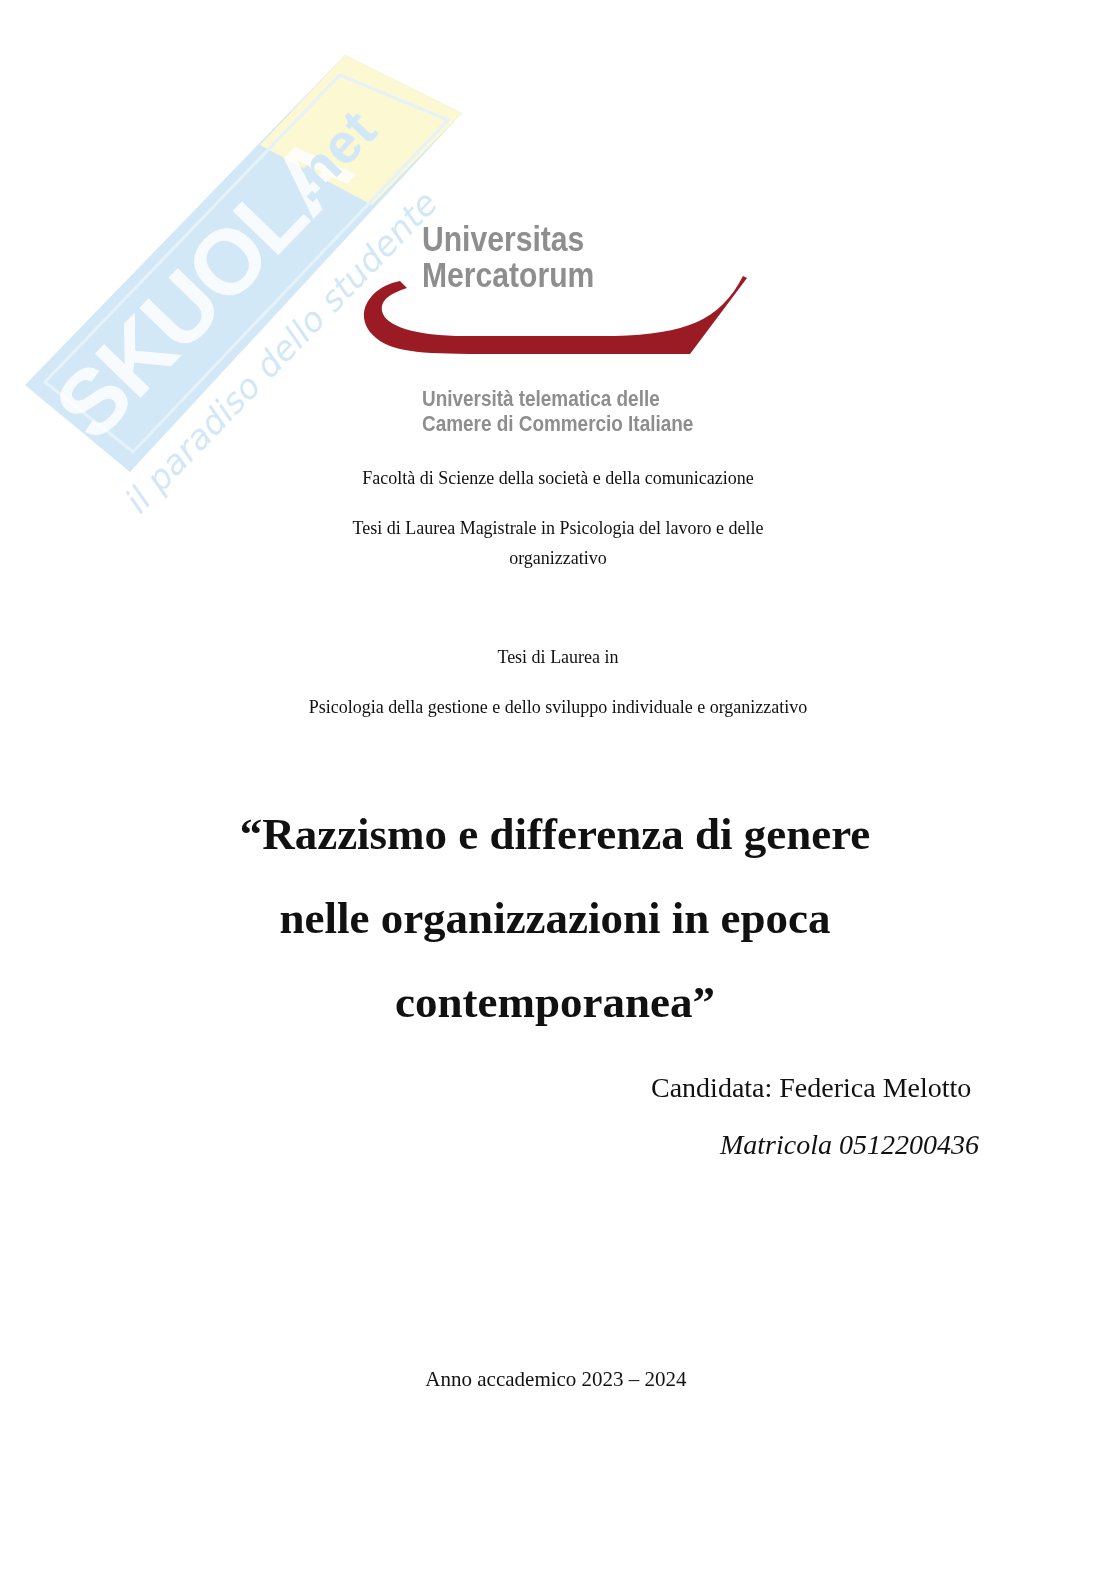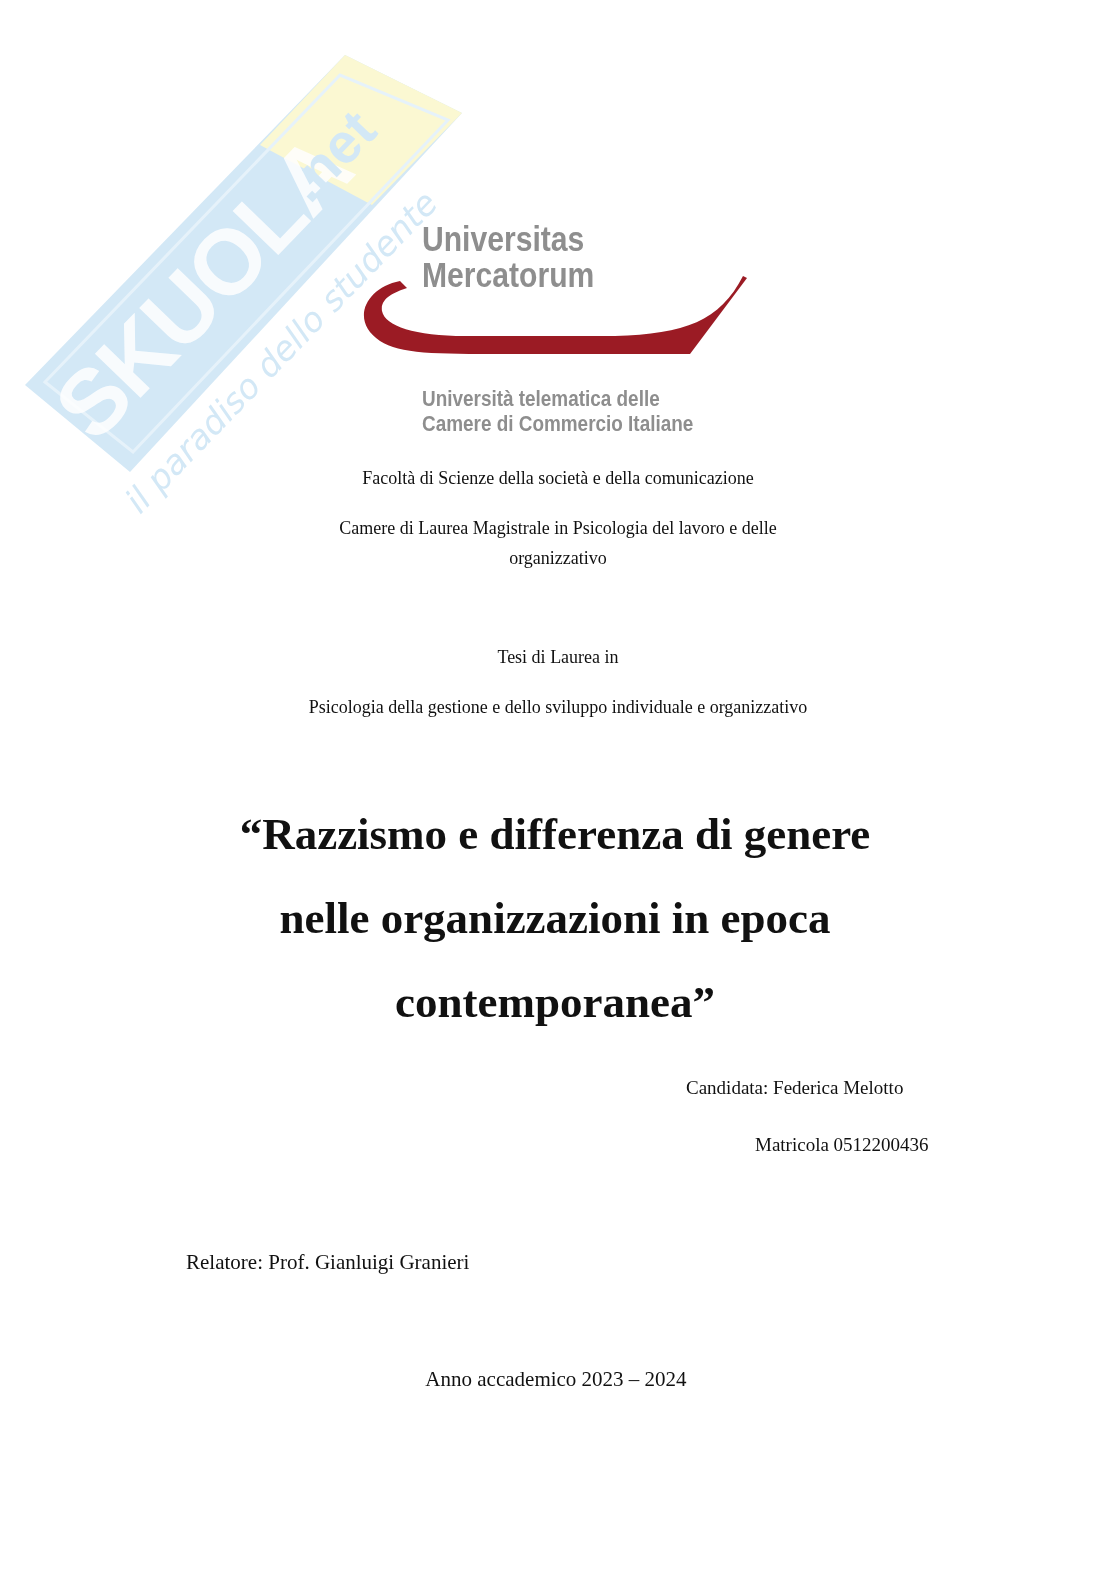--- a/index.html
+++ b/index.html
@@ -16,21 +16,21 @@
                font-weight: bold; color: #8e8e8e; font-size: 35px; line-height: 36px; letter-spacing: 0px;
                transform: scaleX(0.86); transform-origin: left top; }
   .logo-sub { position: absolute; left: 67px; top: 170px; font-family: "Liberation Sans", sans-serif;
               font-weight: bold; color: #8e8e8e; font-size: 22px; line-height: 25px;
               transform: scaleX(0.86); transform-origin: left top; }
   .logo-swoosh { position: absolute; left: 0; top: 60px; }
 
   .center-line { position: absolute; left: 0; width: 1116px; text-align: center; font-size: 18px; line-height: 30px; }
   .title { position: absolute; left: 0; width: 1110px; text-align: center; font-weight: bold;
            font-size: 45px; line-height: 84px; top: 792px; }
-  .right-line { position: absolute; font-size: 19px; line-height: 28px; margin-left: 35px; }
+  .right-line { position: absolute; font-size: 28px; line-height: 28px; }
   .left-line { position: absolute; font-size: 21px; line-height: 28px; }
 </style>
 </head>
 <body>
 
 <div class="page">
 
   <svg class="watermark" viewBox="0 0 520 560" width="520" height="560">
     <g>
 
@@ -57,32 +57,31 @@
       <path d="M 45 5 C 10 12, -5 45, 25 65 C 45 78, 80 78, 150 78 L 335 78 L 392 2 L 388 0
                C 365 45, 330 58, 260 60 L 110 60 C 60 60, 30 50, 27 35 C 25 22, 40 16, 52 12 Z" fill="#9b1b24"></path>
     </svg>
     <div class="logo-sub">
       <div>Università telematica delle</div>
       <div>Camere di Commercio Italiane</div>
     </div>
   </div>
 
   <div class="center-line" style="top:463px;">Facoltà di Scienze della società e della comunicazione</div>
-  <div class="center-line" style="top:513px;">Camere di Laurea Magistrale in Psicologia del lavoro e delle</div>
+  <div class="center-line" style="top:513px;">Tesi di Laurea Magistrale in Psicologia del lavoro e delle</div>
   <div class="center-line" style="top:543px;">organizzativo</div>
 
   <div class="center-line" style="top:692px;">Psicologia della gestione e dello sviluppo individuale e organizzativo</div>
   <div class="center-line" style="top:642px;">Tesi di Laurea in</div>
 
   <div class="title">
     <div>“Razzismo e differenza di genere</div>
     <div>nelle organizzazioni in epoca</div>
     <div>contemporanea”</div>
   </div>
 
   <div class="right-line" style="left:651px; top:1074px;">Candidata: Federica Melotto</div>
-  <div class="right-line" style="left:720px; top:1131px;">Matricola 0512200436</div>
+  <div class="right-line" style="left:720px; top:1131px;font-style:italic;">Matricola 0512200436</div>
 
-  <div class="left-line" style="left:186px; top:1248px;">Relatore: Prof. Gianluigi Granieri</div>
 
   <div class="center-line" style="top:1364px; font-size:21px; left:-2px;">Anno accademico 2023 – 2024</div>
 
 </div>
 
 </body></html>

